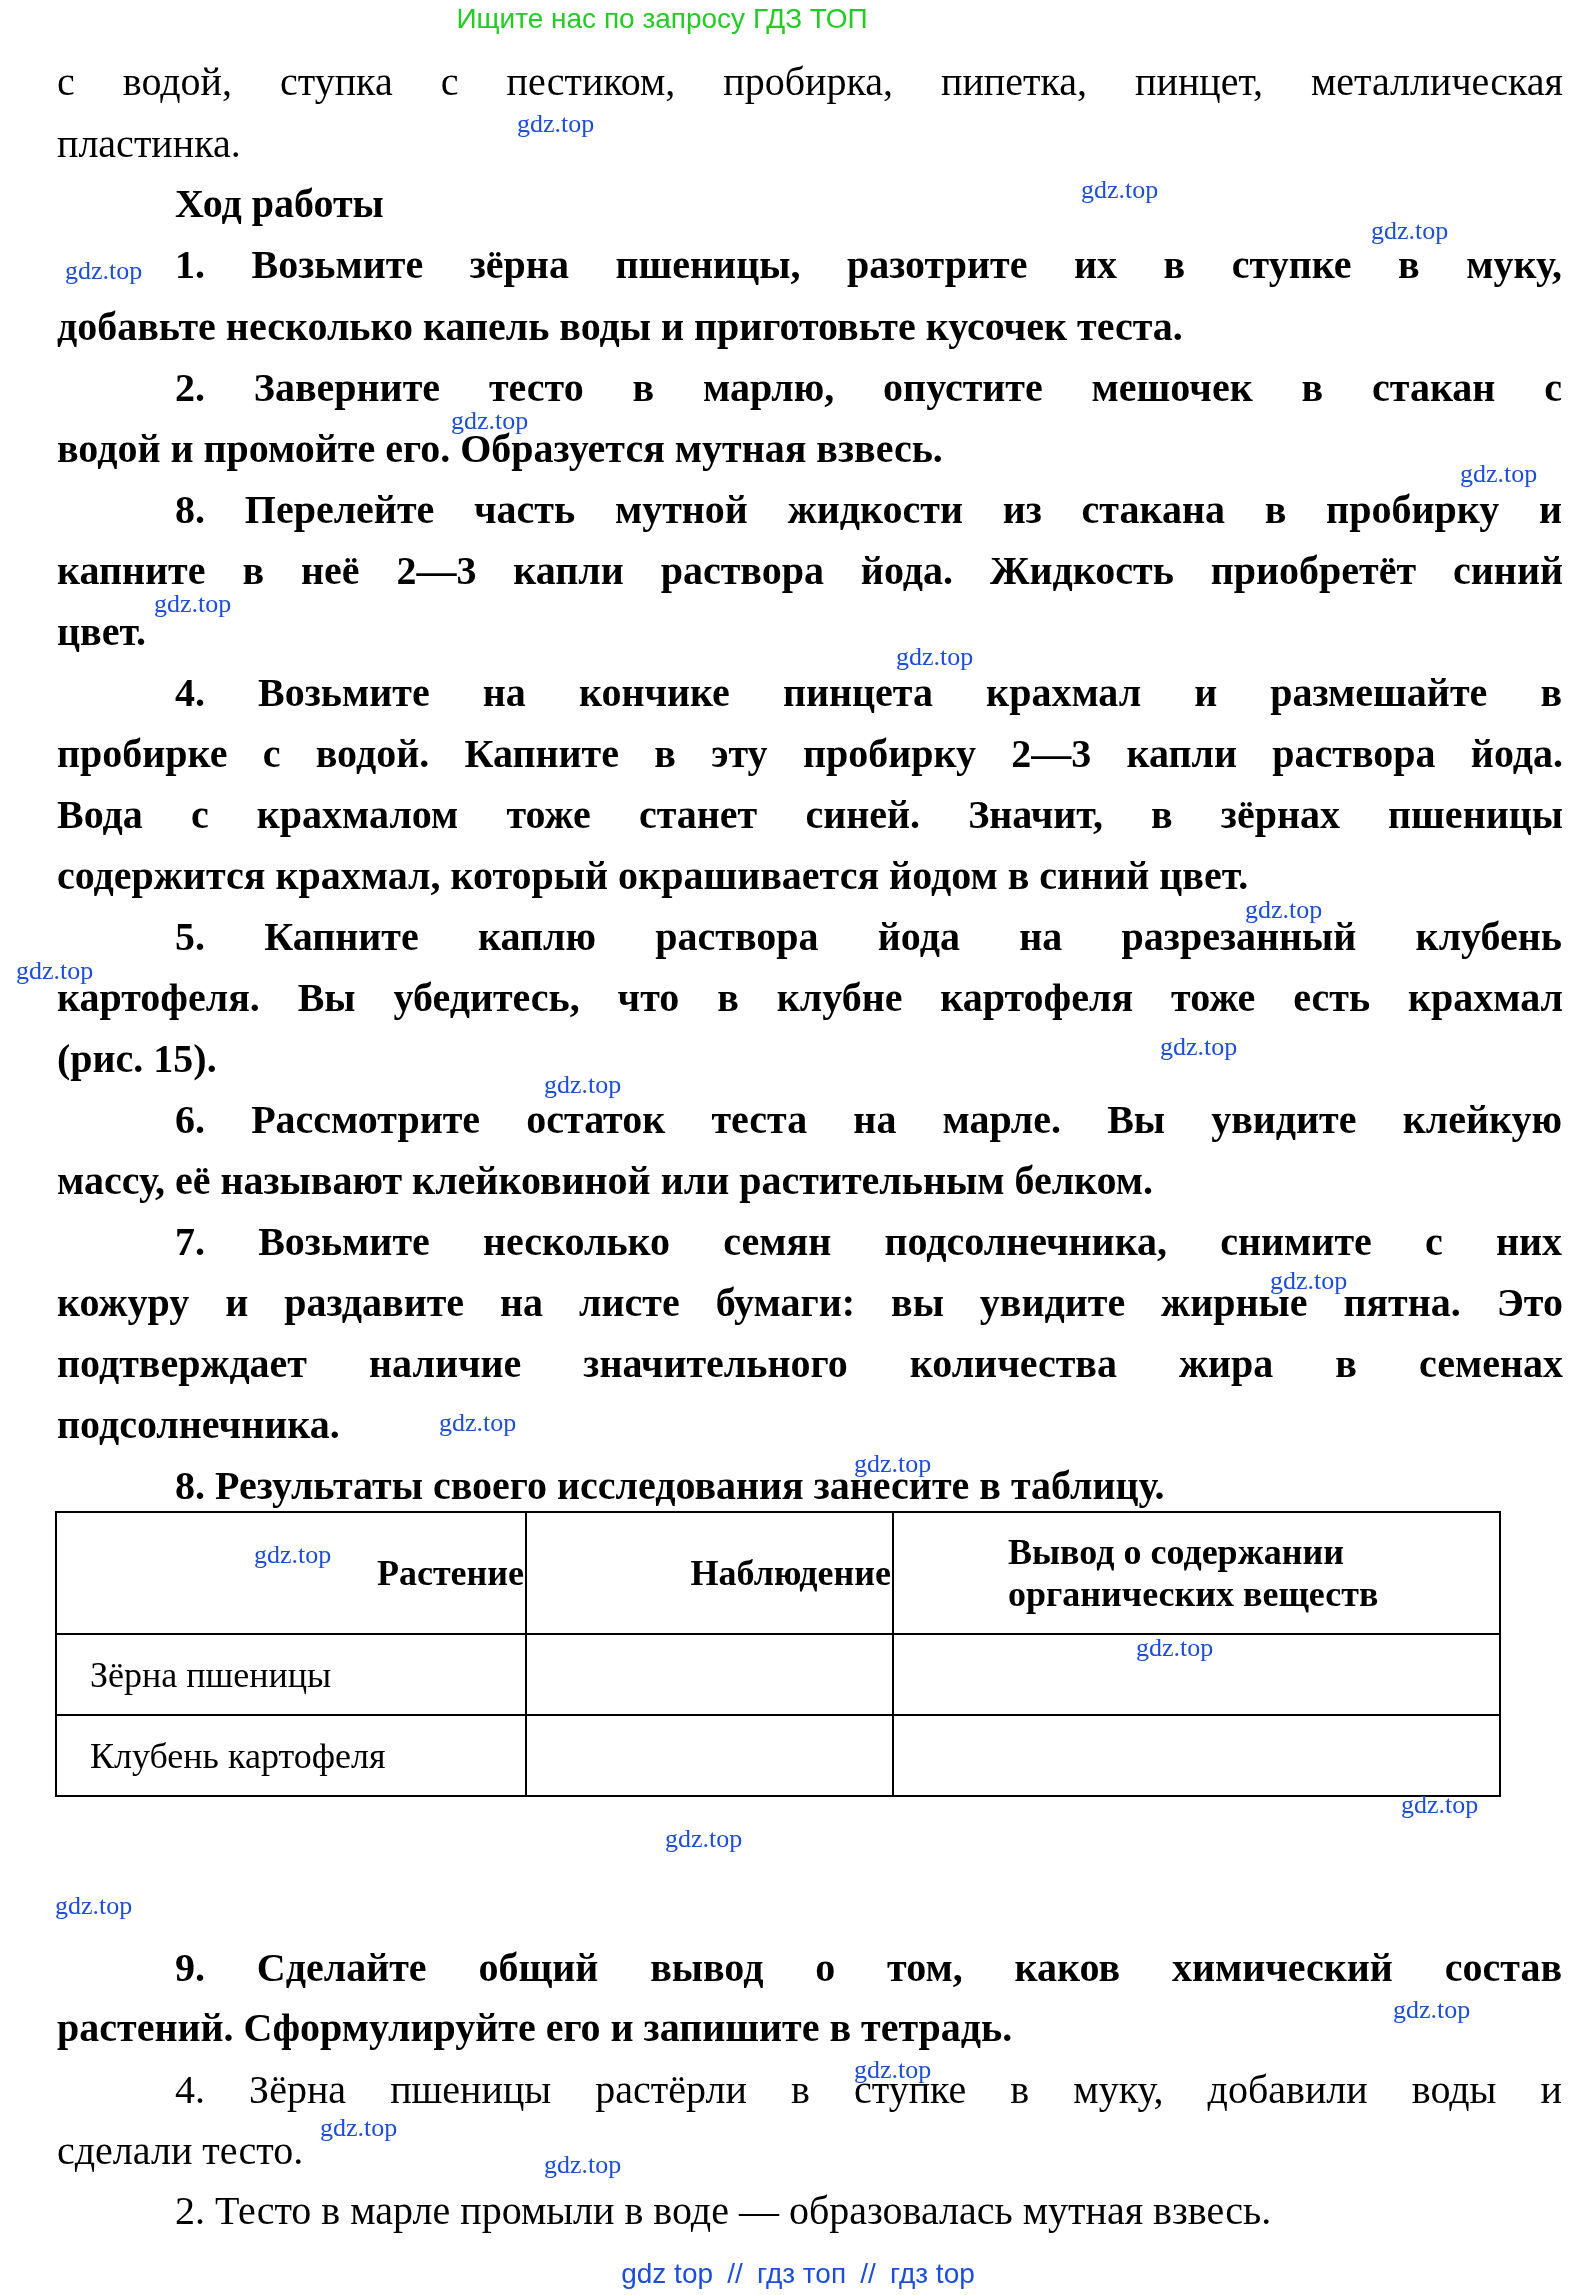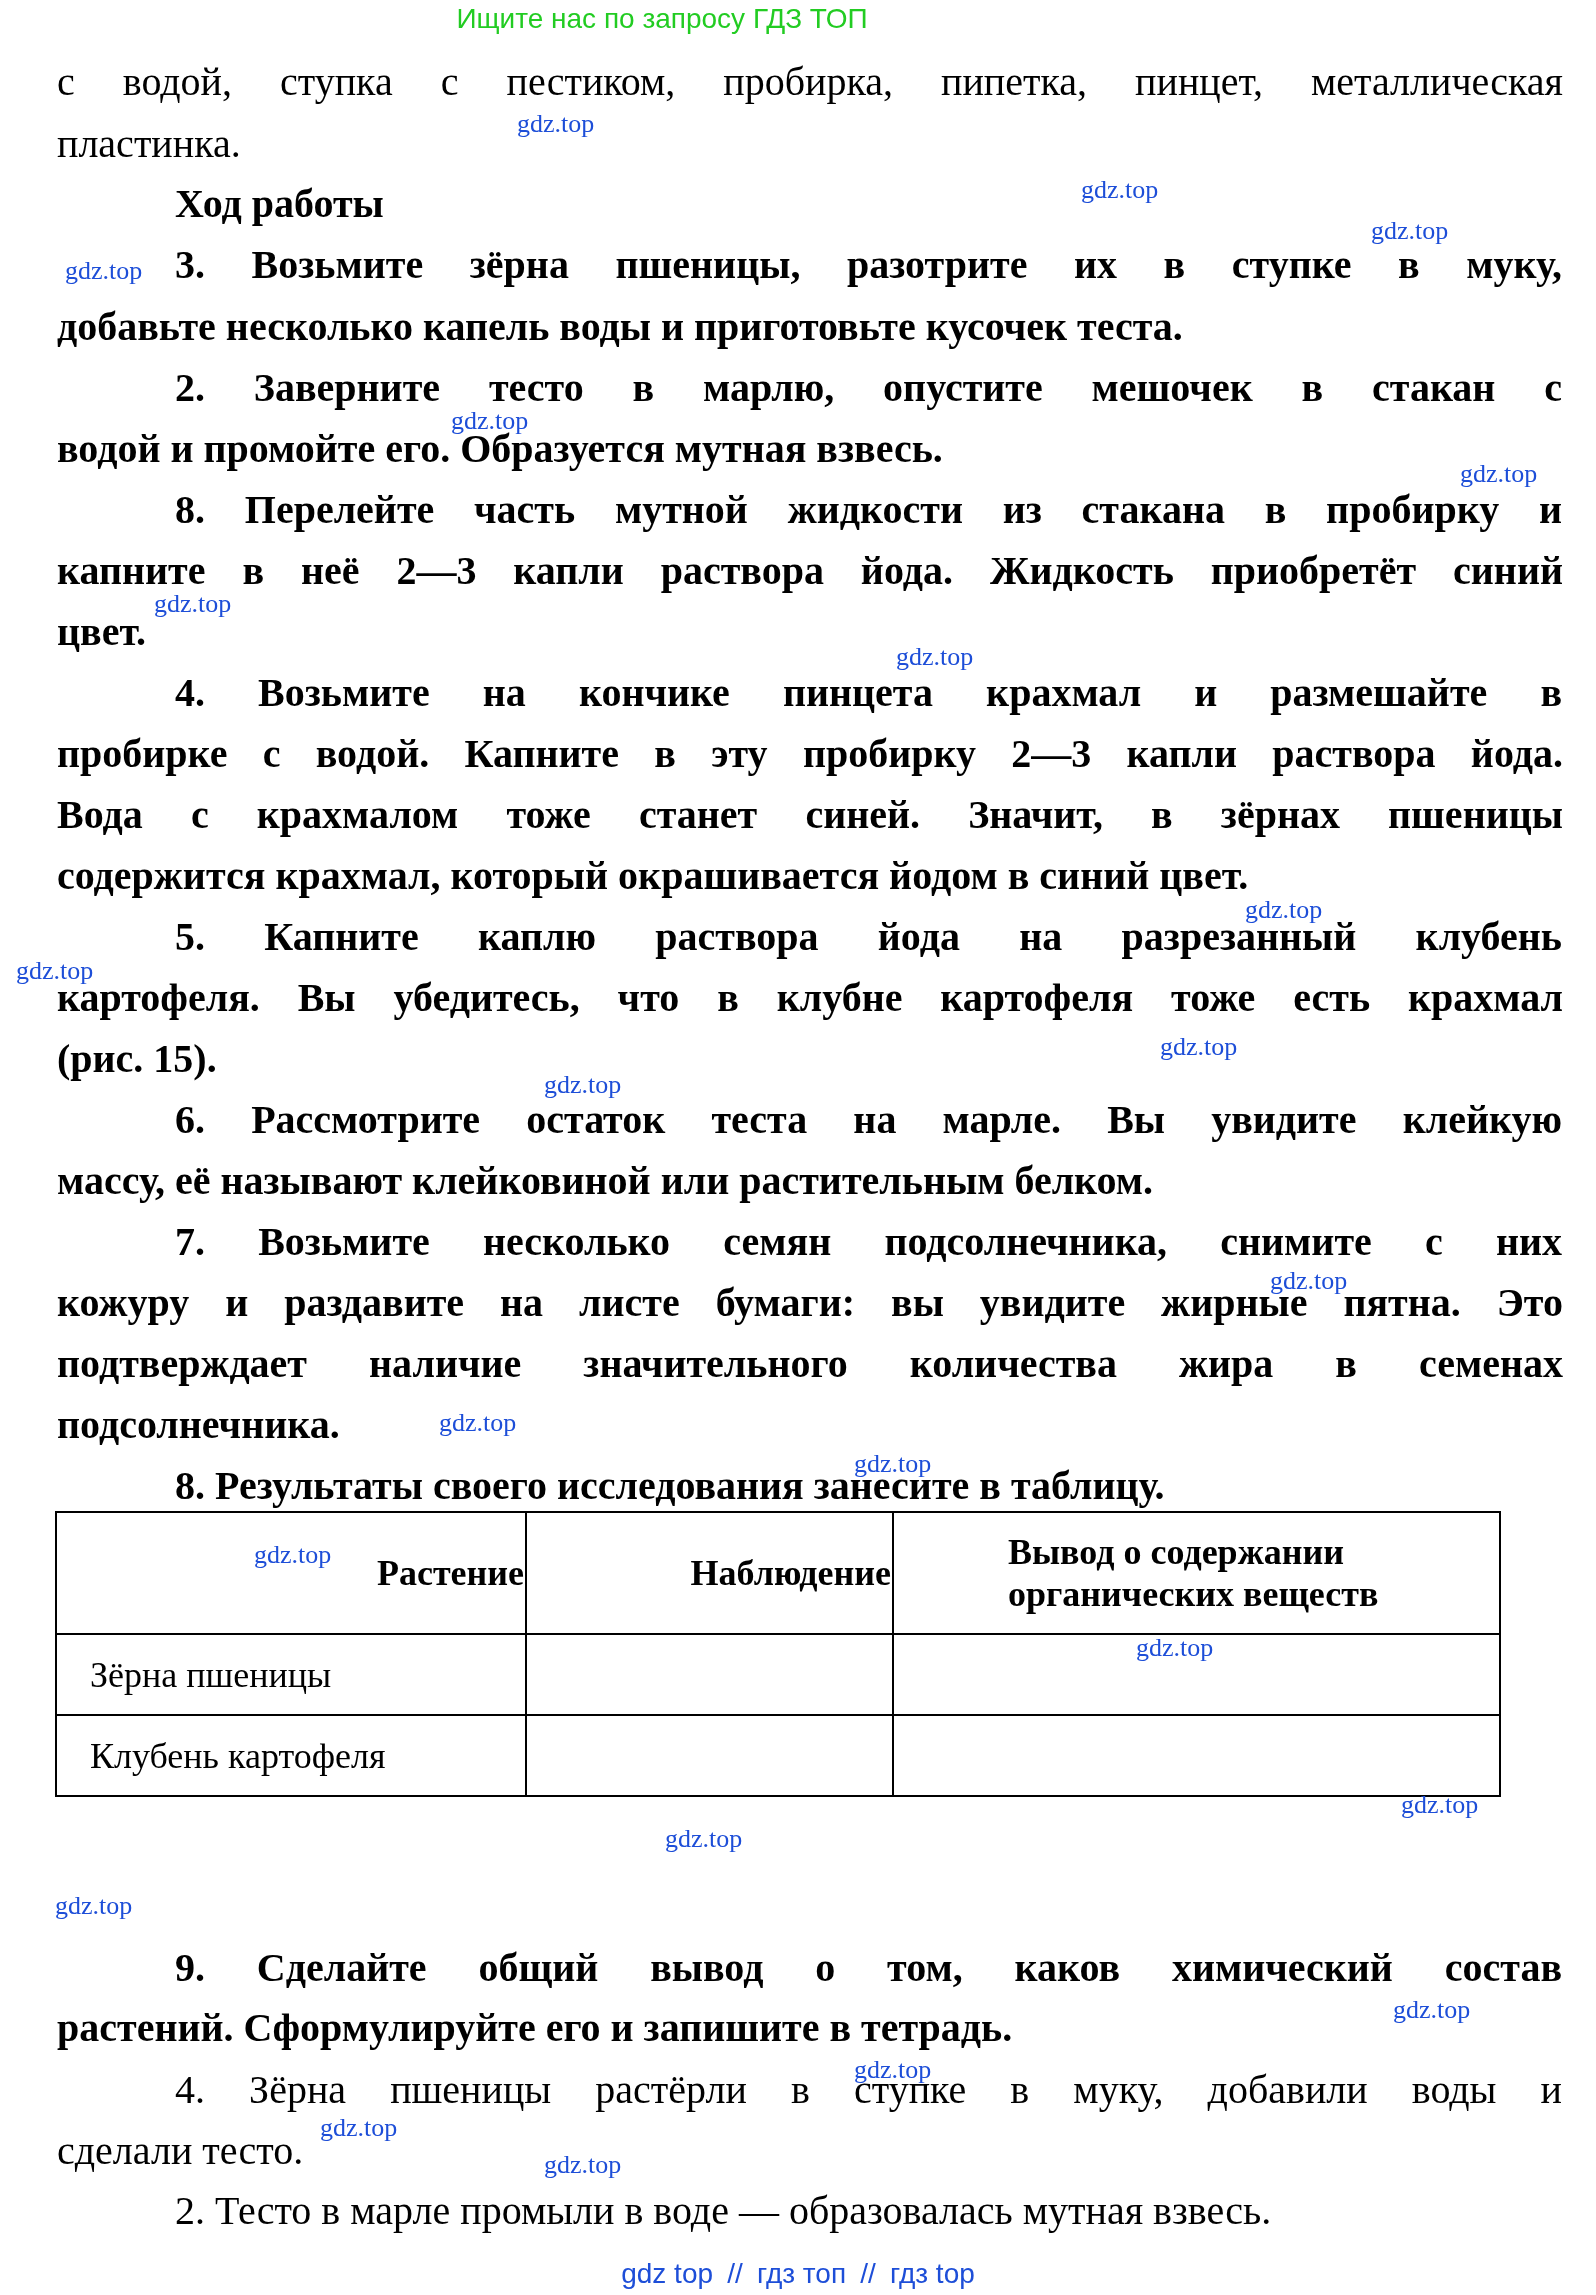--- a/index.html
+++ b/index.html
@@ -18,21 +18,21 @@
 </style>
 </head>
 <body>
 
 <div class="hdr">Ищите нас по запросу ГДЗ ТОП</div>
 
 <div class="line j" style="top:58px">с водой, ступка с пестиком, пробирка, пипетка, пинцет, металлическая</div>
 <div class="line" style="top:120px">пластинка.</div>
 <div class="line b" style="top:180px;left:175px">Ход работы</div>
 
-<div class="line b j" style="top:241px;left:175px;width:1387px">3.     Возьмите зёрна пшеницы, разотрите их в ступке в муку,</div>
+<div class="line b j" style="top:241px;left:175px;width:1387px">1.     Возьмите зёрна пшеницы, разотрите их в ступке в муку,</div>
 <div class="line b" style="top:303px">добавьте несколько капель воды и приготовьте кусочек теста.</div>
 <div class="line b j" style="top:364px;left:175px;width:1387px">2.     Заверните тесто в марлю, опустите мешочек в стакан с</div>
 <div class="line b" style="top:425px">водой и промойте его. Образуется мутная взвесь.</div>
 <div class="line b j" style="top:486px;left:175px;width:1387px">8.     Перелейте часть мутной жидкости из стакана в пробирку и</div>
 <div class="line b j" style="top:547px">капните в неё 2—3 капли раствора йода. Жидкость приобретёт синий</div>
 <div class="line b" style="top:608px">цвет.</div>
 <div class="line b j" style="top:669px;left:175px;width:1387px">4.     Возьмите на кончике пинцета крахмал и размешайте в</div>
 <div class="line b j" style="top:730px">пробирке с водой. Капните в эту пробирку 2—3 капли раствора йода.</div>
 <div class="line b j" style="top:791px">Вода с крахмалом тоже станет синей. Значит, в зёрнах пшеницы</div>
 <div class="line b" style="top:852px">содержится крахмал, который окрашивается йодом в синий цвет.</div>

